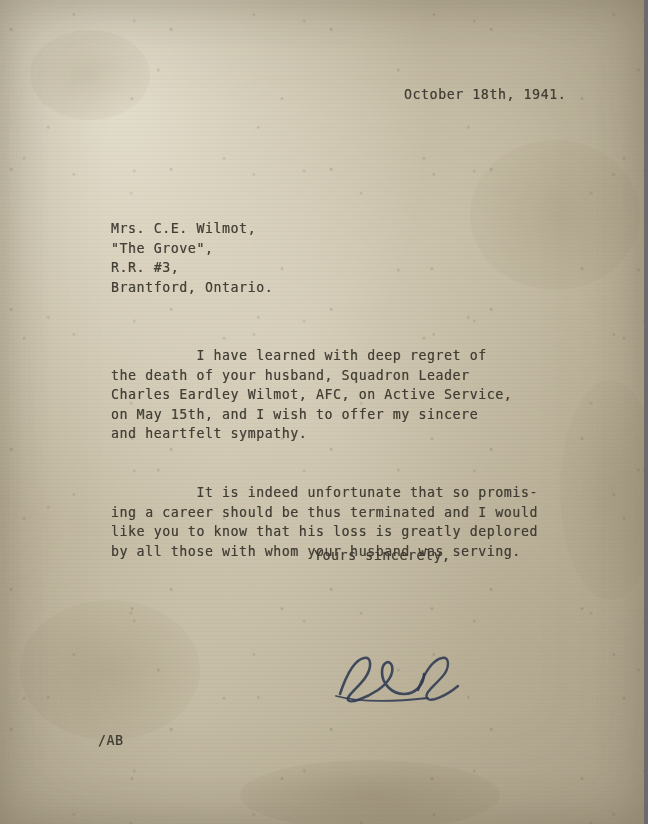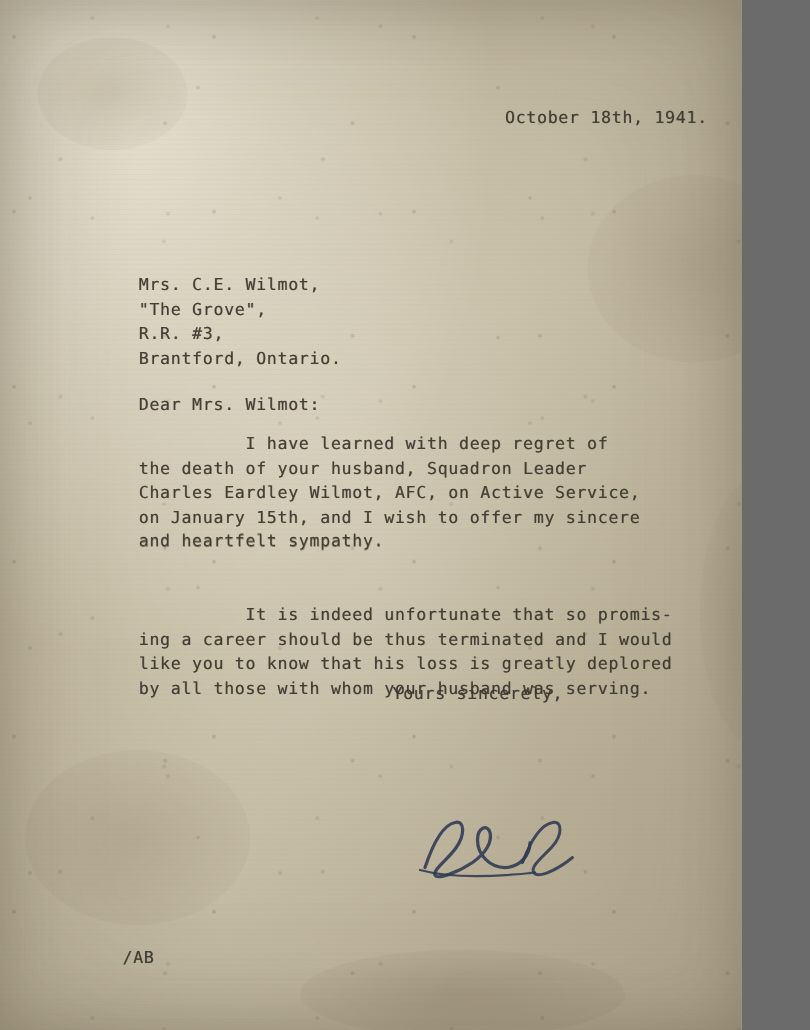--- a/index.html
+++ b/index.html
@@ -2,21 +2,21 @@
 <html><head>
 <meta charset="utf-8">
 <style>
   html, body {
     margin: 0;
     padding: 0;
     background: #6b6b6b;
   }
   #page {
     position: relative;
-    width: 593px;
+    width: 644px;
     height: 824px;
     overflow: hidden;
     background: #cfc6b0;
     background-image:
       radial-gradient(ellipse at 18% 12%, rgba(255,252,240,0.55) 0%, rgba(255,252,240,0) 42%),
       radial-gradient(ellipse at 82% 78%, rgba(150,138,112,0.28) 0%, rgba(150,138,112,0) 46%),
       radial-gradient(ellipse at 50% 50%, rgba(214,206,186,0.85) 0%, rgba(186,176,152,0.55) 60%, rgba(150,140,116,0.55) 100%),
       linear-gradient(115deg, #d8d0ba 0%, #cdc4ad 28%, #d2cab4 52%, #c5bca4 74%, #cfc6b0 100%);
     font-family: "DejaVu Sans Mono", "Liberation Mono", monospace;
     color: #2a2722;
@@ -68,21 +68,21 @@
     z-index: 3;
   }
 
   #date        { top: 85px;  left: 404px; }
   #addressee   { top: 219px; left: 111px; }
   #salutation  { top: 315px; left: 111px; }
   #para-1      { top: 346px; left: 111px; }
   #para-2      { top: 483px; left: 111px; }
   #closing     { top: 546px; left: 314px; }
   #sig-block   { top: 686px; left: 289px; text-align: left; }
-  #initials    { top: 731px; left: 98px; margin-top: 26px; }
+  #initials    { top: 731px; left: 98px; }
 
   .signature {
     position: absolute;
     top: 650px;
     left: 332px;
     width: 132px;
     height: 56px;
     z-index: 4;
     pointer-events: none;
   }
@@ -134,26 +134,25 @@
   <div class="blotch b5"></div>
   <div class="banding"></div>
 
   <div class="typed" id="date">October 18th, 1941.</div>
 
   <div class="typed" id="addressee">Mrs. C.E. Wilmot,
 "The Grove",
 R.R. #3,
 Brantford, Ontario.</div>
 
-  <div class="typed" id="salutation">Dear Mrs. Wilmot:</div>
 
   <div class="typed" id="para-1">          I have learned with deep regret of
 the death of your husband, Squadron Leader
 Charles Eardley Wilmot, AFC, on Active Service,
-on January 15th, and I wish to offer my sincere
+on May 15th, and I wish to offer my sincere
 and heartfelt sympathy.</div>
 
   <div class="typed" id="closing">Yours sincerely,</div>
 
   <div class="typed" id="para-2">          It is indeed unfortunate that so promis-
 ing a career should be thus terminated and I would
 like you to know that his loss is greatly deplored
 by all those with whom your husband was serving.</div>
 
   <div class="signature">

